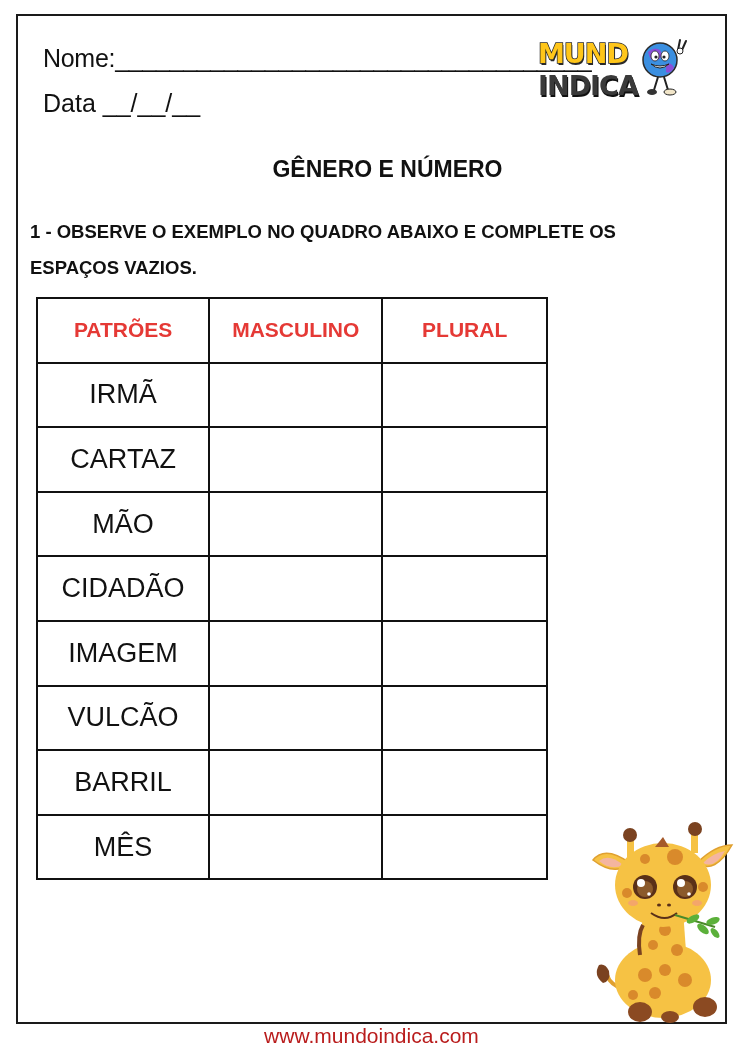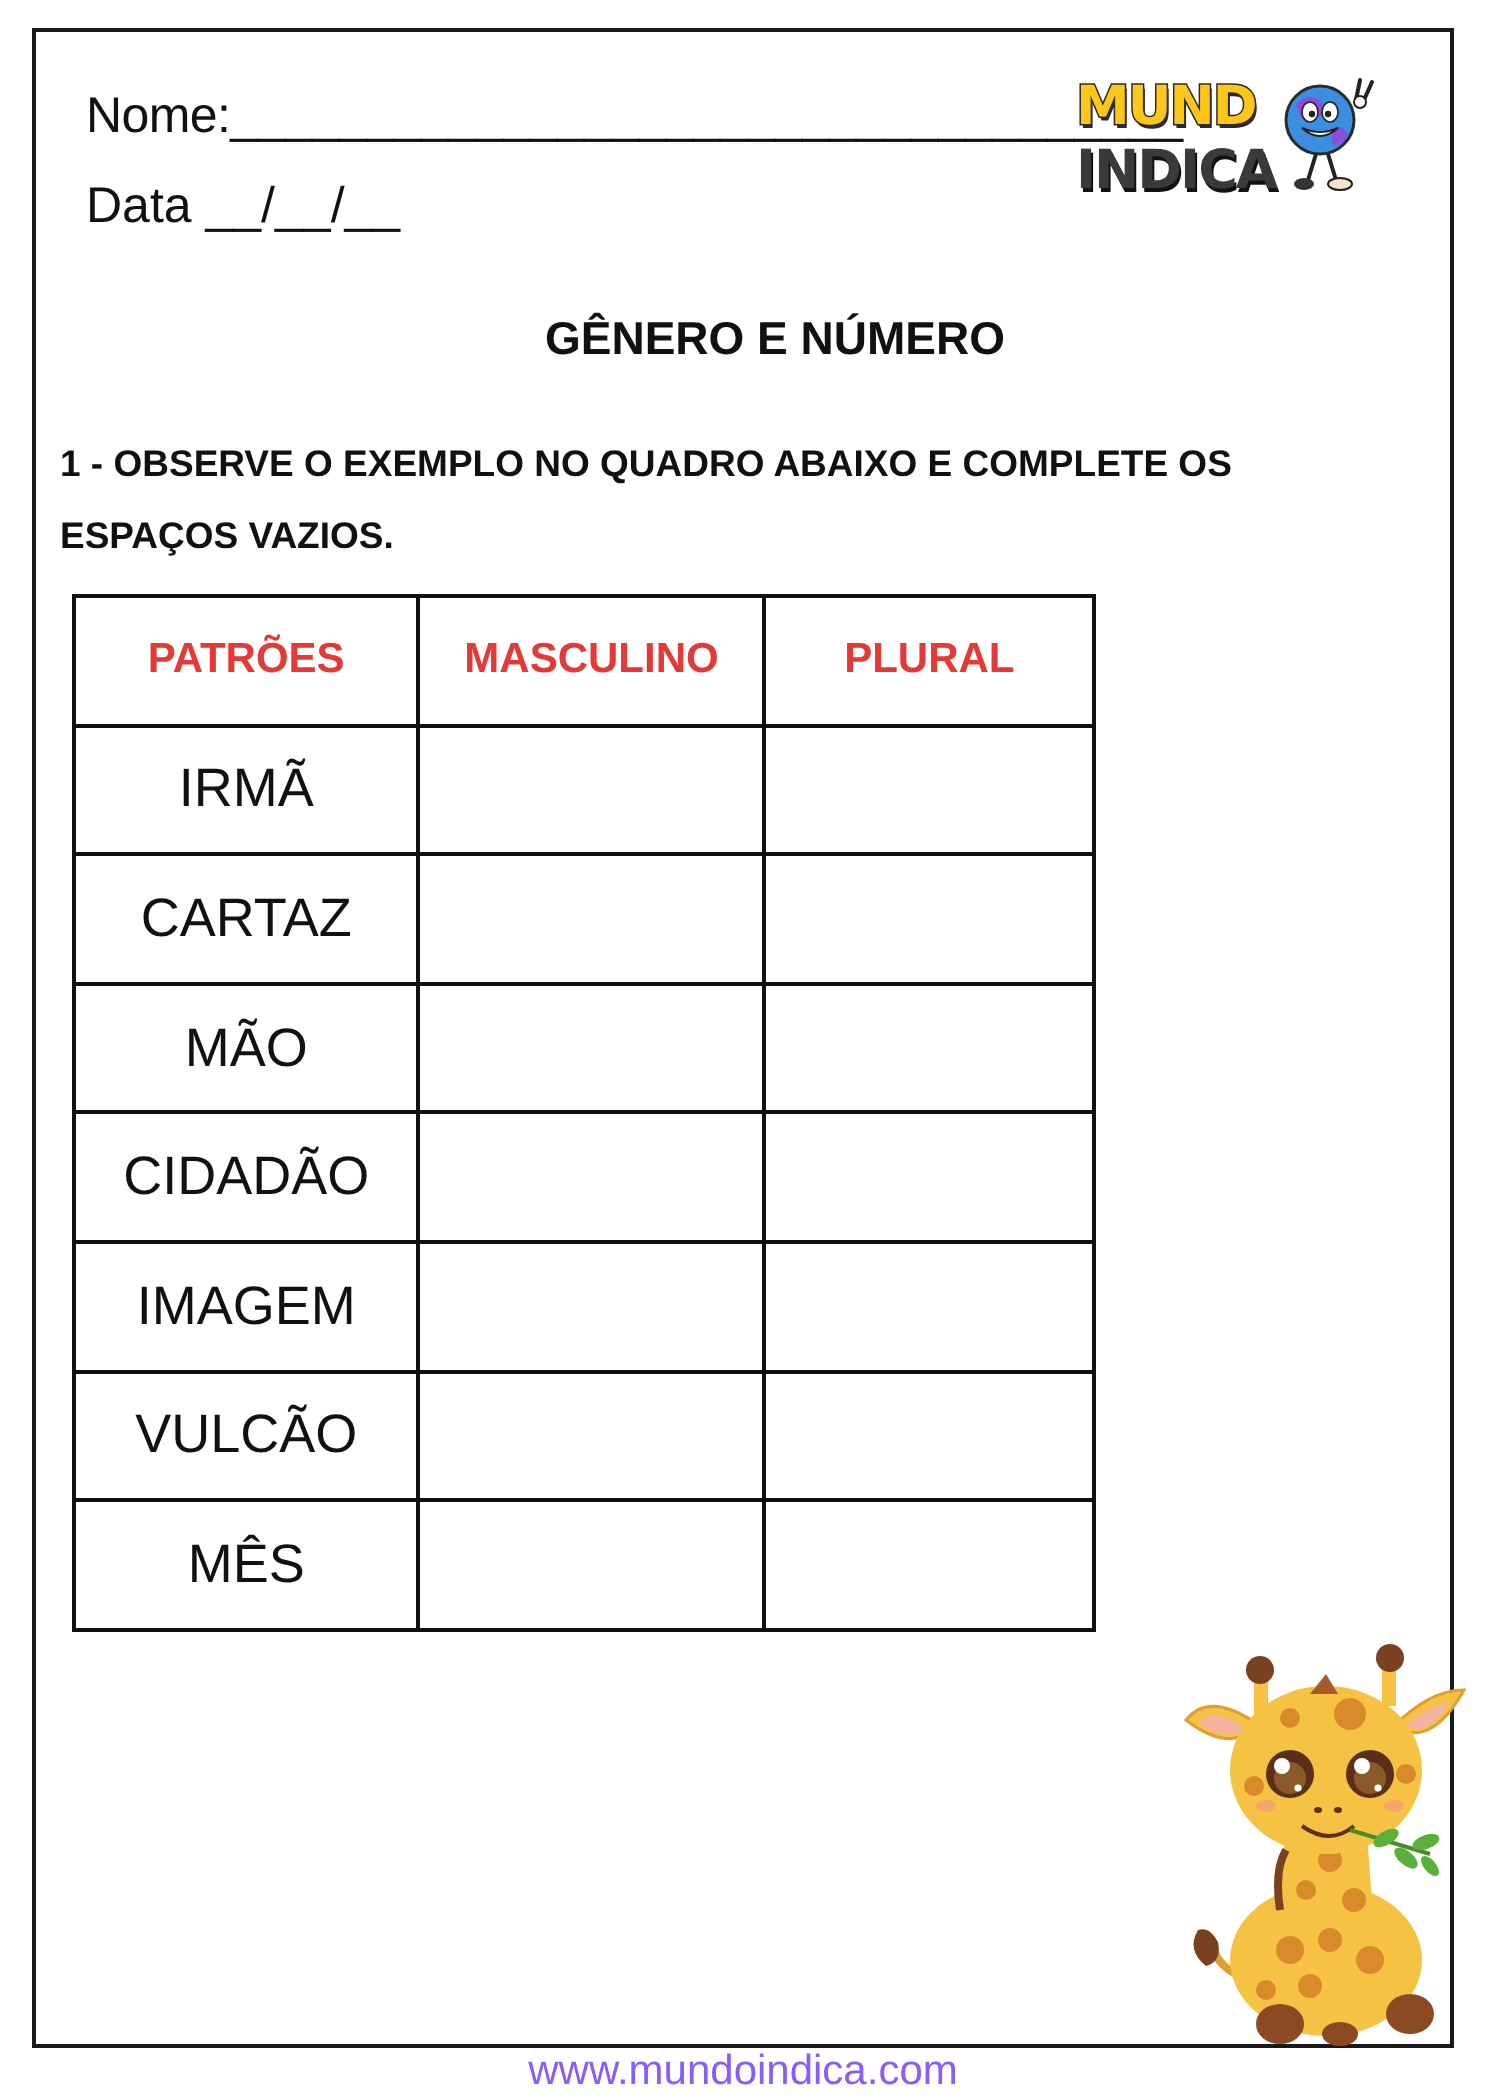--- a/index.html
+++ b/index.html
@@ -59,21 +59,21 @@
     table.grid th {
       color: #e53935; font-weight: bold; font-size: 21px; width: 184px;
     }
     table.grid td { font-size: 27px; color: #111; font-weight: normal; }
     table.grid td.answer { background: #fff; }
 
     .giraffe { position: absolute; left: 585px; top: 815px; width: 155px; height: 210px; }
 
     .footer {
       position: absolute; left: 0; width: 743px; top: 1024px; text-align: center;
-      font-family: "Liberation Sans", sans-serif; font-size: 21px; color: #8b5cf6;
+      font-family: "Liberation Sans", sans-serif; font-size: 21px; color: #b91c1c;
     }
   </style>
 </head>
 <body>
 
 <div class="frame"></div>
 
 <div class="nome">Nome:___________________________________</div>
 <div class="data">Data __/__/__</div>
 
@@ -134,20 +134,25 @@
       <td>IMAGEM</td>
       <td class="answer"></td>
       <td class="answer"></td>
     </tr>
     <tr>
       <td>VULCÃO</td>
       <td class="answer"></td>
       <td class="answer"></td>
     </tr>
     <tr>
+      <td>BARRIL</td>
+      <td class="answer"></td>
+      <td class="answer"></td>
+    </tr>
+    <tr>
       <td>MÊS</td>
       <td class="answer"></td>
       <td class="answer"></td>
     </tr>
   </tbody>
 </table>
 
 <svg class="giraffe" viewBox="0 0 155 210">
 
   <path d="M40 175 Q25 170 22 160" stroke="#e0a030" stroke-width="4" fill="none"></path>

